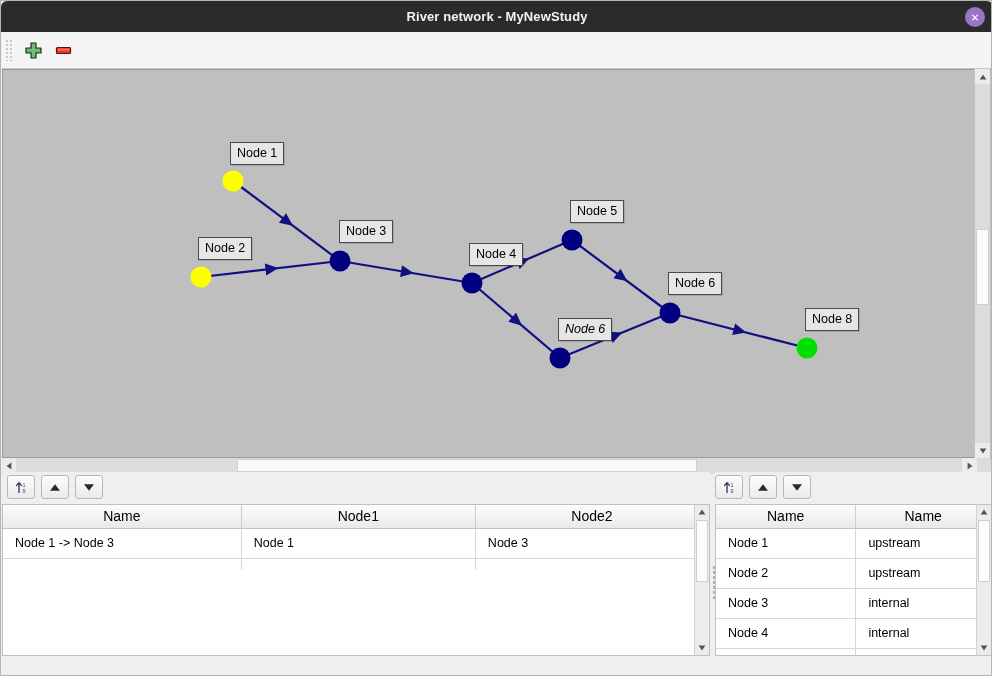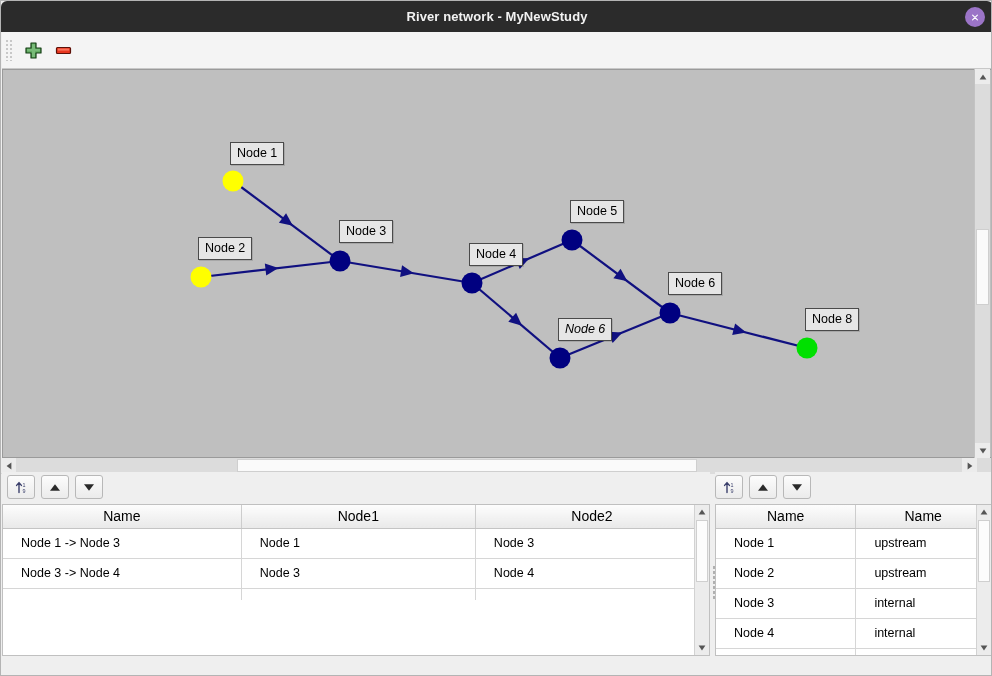--- a/index.html
+++ b/index.html
@@ -178,21 +178,21 @@
     height: 23px;
     text-align: center;
     padding: 0;
   }
   table.grid td {
     border-right: 1px solid #d6d6d6;
     border-bottom: 1px solid #d6d6d6;
     font-size: 12.5px;
     color: #000;
     height: 30px;
-    padding: 0 0 0 18px;
+    padding: 0 0 0 12px;
     text-align: left;
     background: #fff;
     overflow: hidden; white-space: nowrap; text-overflow: ellipsis;
   }
   table.grid tr.filler td { height: 12px; border-bottom: none; }
 
   .tbl-vscroll {
     position: absolute; top: 0; right: 0;
     width: 15px; height: 100%;
     background: #ececec;
@@ -338,25 +338,20 @@
               <th>Node1</th>
               <th>Node2</th>
             </tr>
           </thead>
         <tbody id="reaches-body">
             <tr>
               <td>Node 1 -&gt; Node 3</td>
               <td>Node 1</td>
               <td>Node 3</td>
             </tr>
-            <tr>
-              <td>Node 3 -&gt; Node 4</td>
-              <td>Node 3</td>
-              <td>Node 4</td>
-            </tr>
             <tr class="filler">
               <td></td>
               <td></td>
               <td></td>
             </tr>
           </tbody>
       </table>
       <div class="tbl-vscroll">
         <div class="sb-arrow" style="top:0;left:0;width:14px;height:14px;">
           <svg width="8" height="6" viewBox="0 0 8 6">

